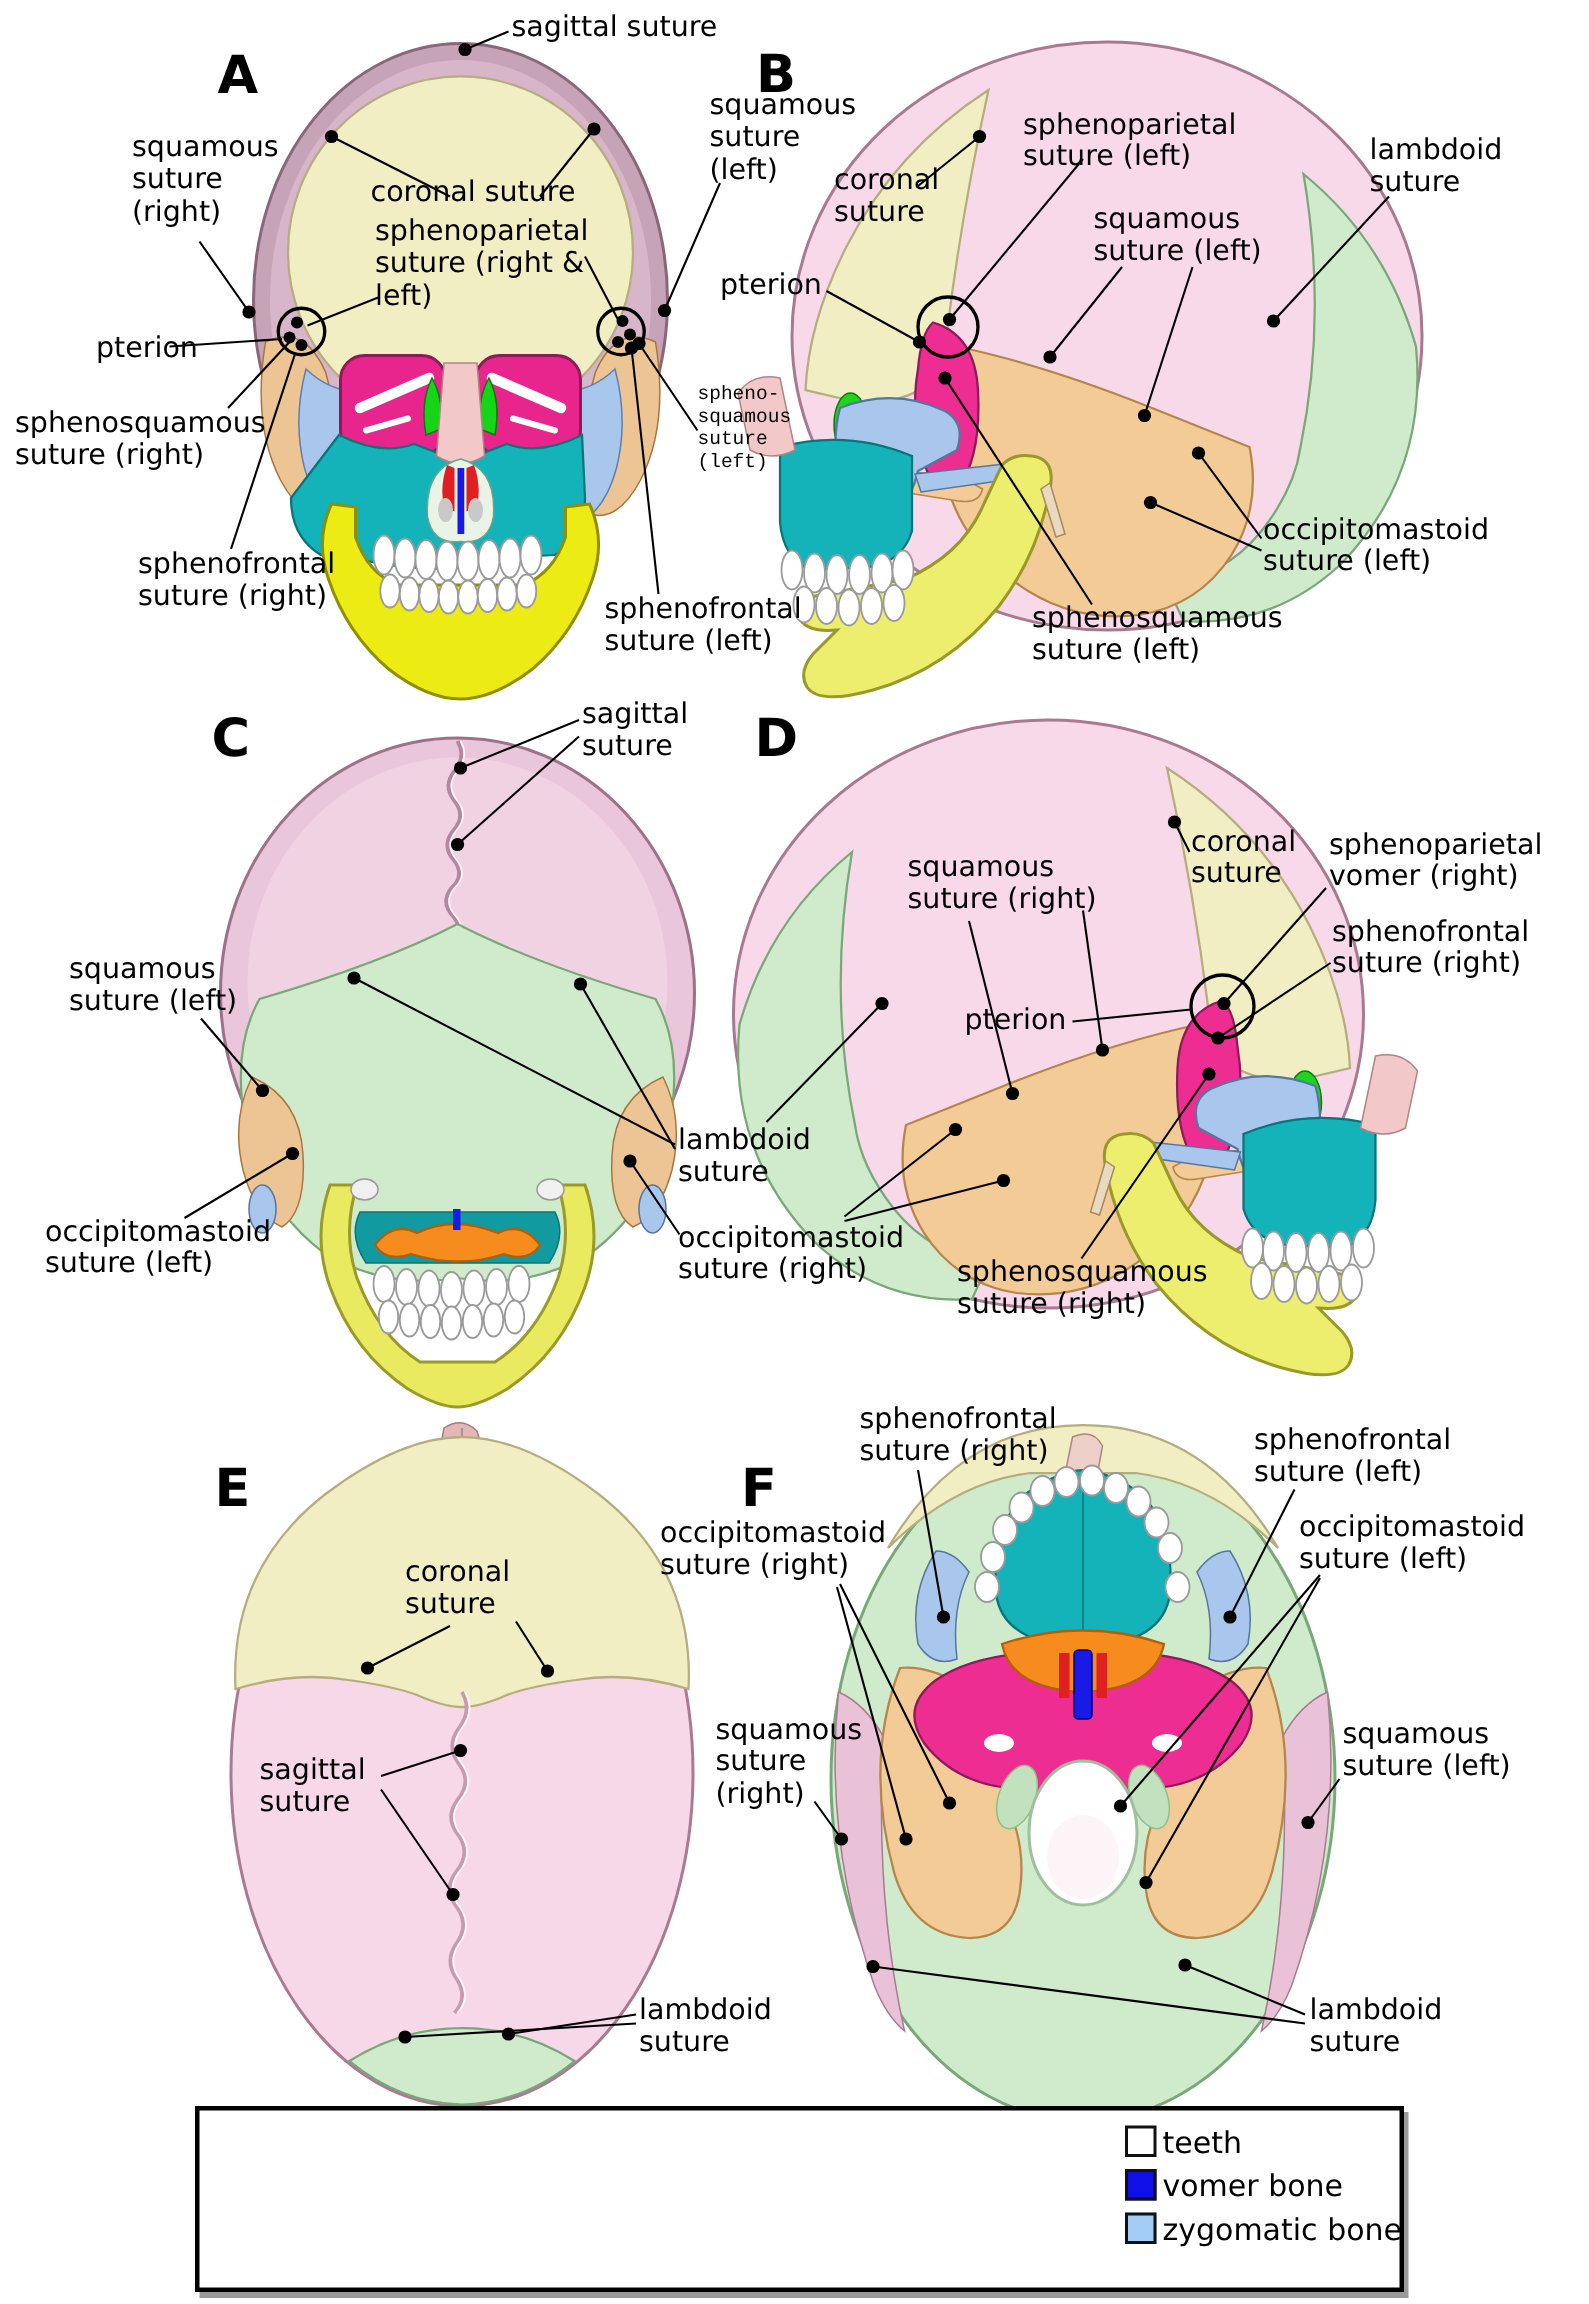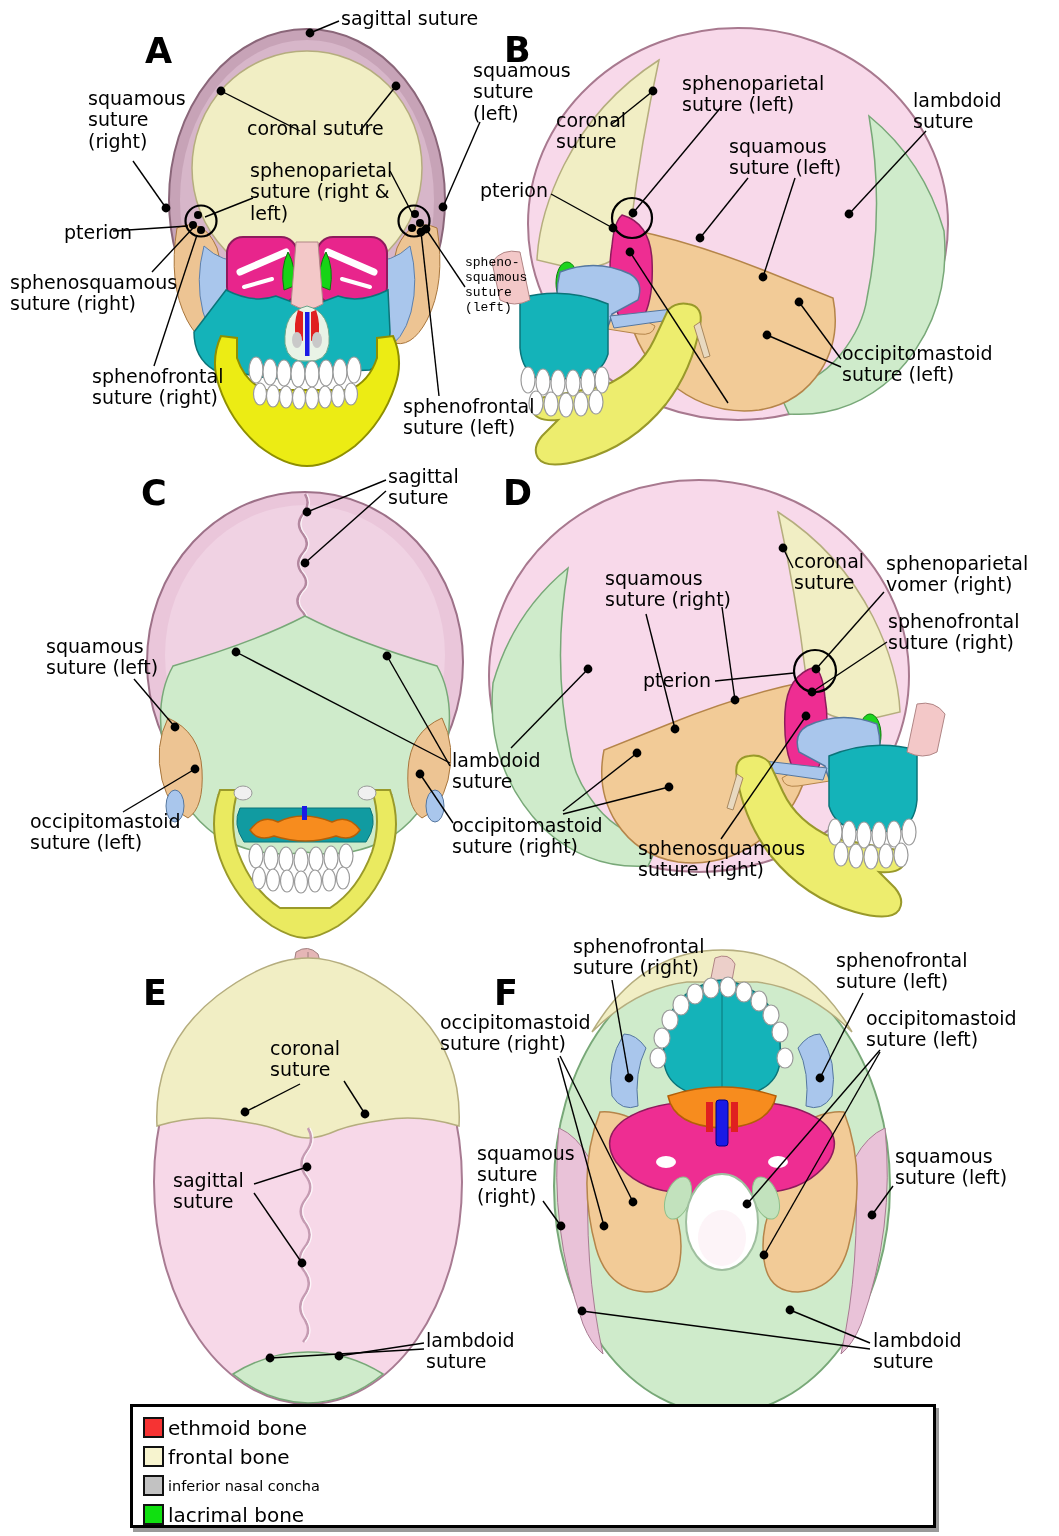--- a/index.html
+++ b/index.html
@@ -321,34 +321,35 @@
 <div class="plet" style="left:145px;top:34px">A</div>
 <div class="plet" style="left:504px;top:33px">B</div>
 <div class="plet" style="left:141px;top:476px">C</div>
 <div class="plet" style="left:503px;top:476px">D</div>
 <div class="plet" style="left:143px;top:976px">E</div>
 <div class="plet" style="left:494px;top:976px">F</div>
 
 <div class="lbl nw" style="left:341px;top:8px">sagittal suture</div>
 <div class="lbl" style="left:88px;top:88px;width:112px">squamous suture (right)</div>
 <div class="lbl nw" style="left:247px;top:118px">coronal suture</div>
-<div class="lbl" style="left:250px;top:160px;width:158px">sphenoparietal suture (right &amp; left)</div>
+<div class="lbl" style="left:250px;top:144px;width:158px">sphenoparietal suture (right &amp; left)</div>
 <div class="lbl nw" style="left:64px;top:222px">pterion</div>
 <div class="lbl" style="left:10px;top:272px;width:180px">sphenosquamous suture (right)</div>
 <div class="lbl" style="left:92px;top:366px;width:142px">sphenofrontal suture (right)</div>
 <div class="lbl" style="left:473px;top:60px;width:96px">squamous suture (left)</div>
 <div class="lbl sm" style="left:465px;top:256px;width:80px">spheno-squamous suture (left)</div>
 <div class="lbl" style="left:403px;top:396px;width:142px">sphenofrontal suture (left)</div>
 
 <div class="lbl" style="left:556px;top:110px;width:92px">coronal suture</div>
 <div class="lbl" style="left:682px;top:73px;width:152px">sphenoparietal suture (left)</div>
 <div class="lbl" style="left:729px;top:136px;width:146px">squamous suture (left)</div>
 <div class="lbl" style="left:913px;top:90px;width:105px">lambdoid suture</div>
 <div class="lbl nw" style="left:480px;top:180px">pterion</div>
 <div class="lbl" style="left:842px;top:343px;width:175px">occipitomastoid suture (left)</div>
+<div class="lbl" style="left:688px;top:402px;width:175px">sphenosquamous suture (left)</div>
 
 <div class="lbl" style="left:388px;top:466px;width:92px">sagittal suture</div>
 <div class="lbl" style="left:46px;top:636px;width:136px">squamous suture (left)</div>
 <div class="lbl" style="left:30px;top:811px;width:176px">occipitomastoid suture (left)</div>
 <div class="lbl" style="left:452px;top:750px;width:102px">lambdoid suture</div>
 <div class="lbl" style="left:452px;top:815px;width:180px">occipitomastoid suture (right)</div>
 
 <div class="lbl" style="left:605px;top:568px;width:146px">squamous suture (right)</div>
 <div class="lbl" style="left:794px;top:551px;width:92px">coronal suture</div>
 <div class="lbl" style="left:886px;top:553px;width:152px">sphenoparietal vomer (right)</div>
@@ -362,33 +363,29 @@
 
 <div class="lbl" style="left:573px;top:936px;width:142px">sphenofrontal suture (right)</div>
 <div class="lbl" style="left:836px;top:950px;width:138px">sphenofrontal suture (left)</div>
 <div class="lbl" style="left:440px;top:1012px;width:180px">occipitomastoid suture (right)</div>
 <div class="lbl" style="left:866px;top:1008px;width:180px">occipitomastoid suture (left)</div>
 <div class="lbl" style="left:477px;top:1143px;width:96px">squamous suture (right)</div>
 <div class="lbl" style="left:895px;top:1146px;width:138px">squamous suture (left)</div>
 <div class="lbl" style="left:873px;top:1330px;width:102px">lambdoid suture</div>
 
 <div class="legend">
-  <div class="lcol" style="left:10px">
+  <div class="lcol" style="left:617px">
     <div class="li">
-          <span class="sw" style="background: rgb(246, 51, 51);"></span>
-          <span class="lt">ethmoid bone</span>
+          <span class="sw" style="background: rgb(255, 255, 255);"></span>
+          <span class="lt">teeth</span>
         </div>
     <div class="li">
-          <span class="sw" style="background: rgb(247, 244, 207);"></span>
-          <span class="lt">frontal bone</span>
+          <span class="sw" style="background: rgb(15, 15, 232);"></span>
+          <span class="lt">vomer bone</span>
         </div>
     <div class="li">
-          <span class="sw" style="background: rgb(194, 194, 194);"></span>
-          <span class="lt small">inferior nasal concha</span>
-        </div>
-    <div class="li">
-          <span class="sw" style="background: rgb(16, 224, 16);"></span>
-          <span class="lt">lacrimal bone</span>
+          <span class="sw" style="background: rgb(163, 205, 245);"></span>
+          <span class="lt">zygomatic bone</span>
         </div>
   </div>
 </div>
 
 </div>
 
 </body></html>

